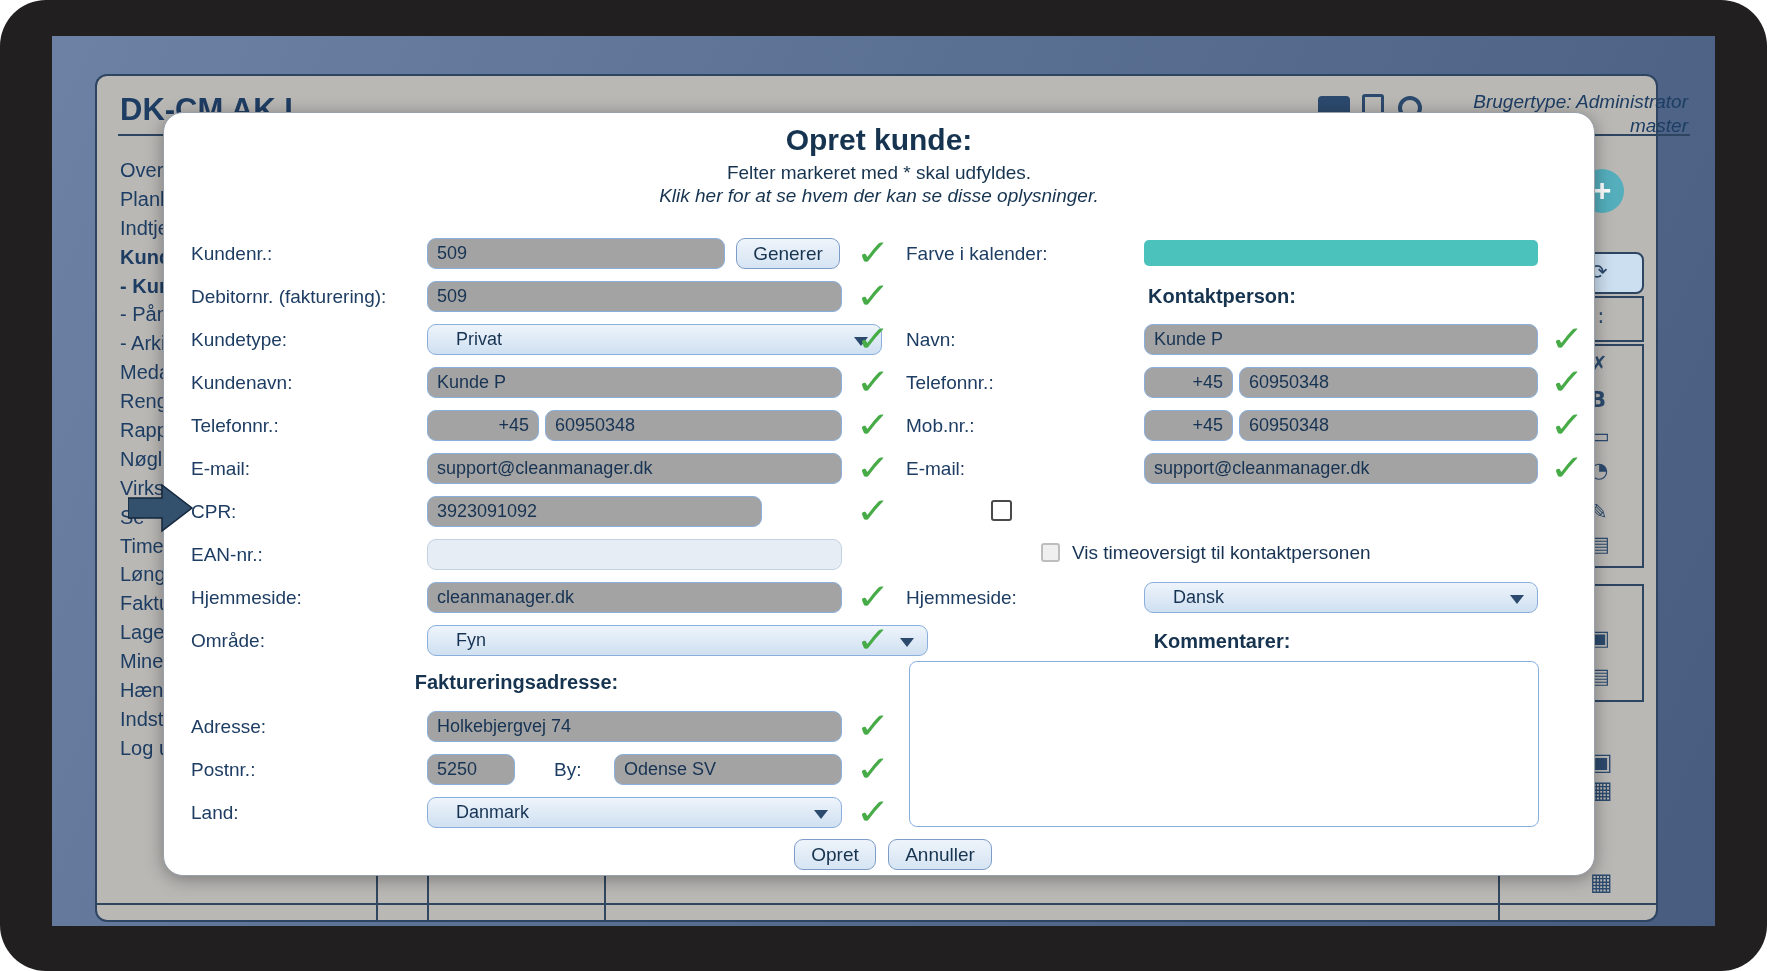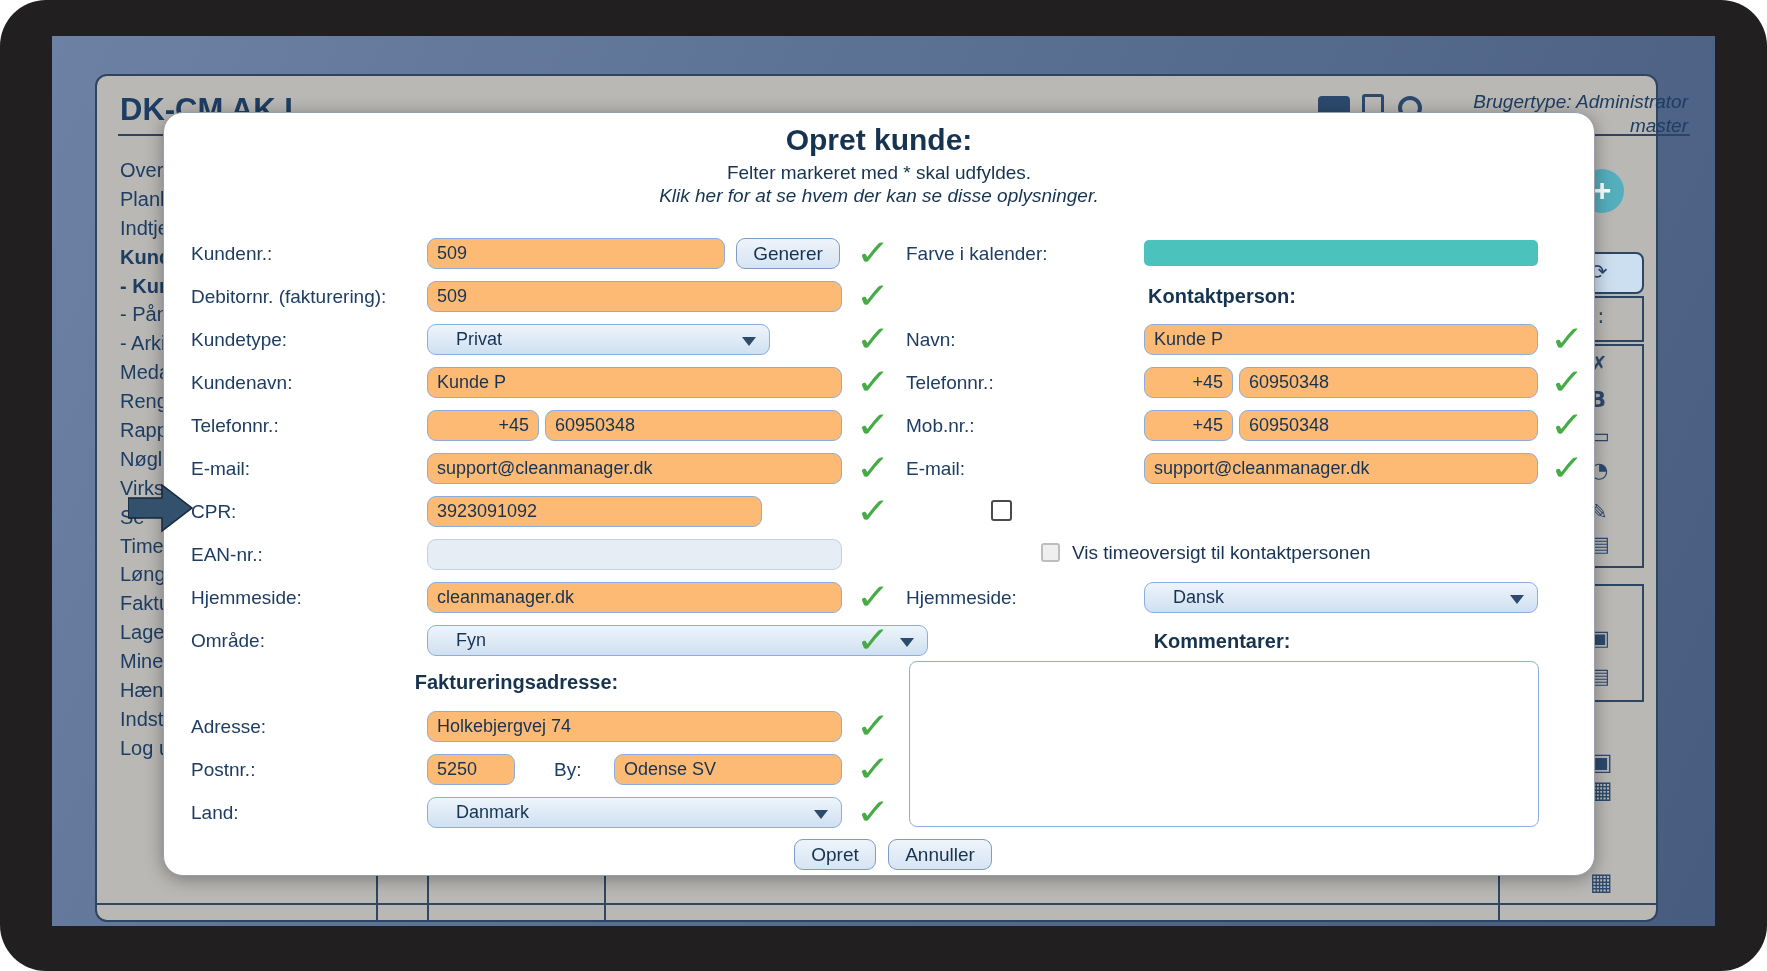--- a/index.html
+++ b/index.html
@@ -40,21 +40,21 @@
          border:1px solid #98a0ab;border-radius:20px;box-shadow:0 3px 18px rgba(0,0,0,.35);
          z-index:2;box-sizing:border-box;}
   #modal-title{position:absolute;left:0;top:10px;width:100%;text-align:center;
                font-size:30px;font-weight:bold;color:#16334f;}
   #modal-sub1{position:absolute;left:0;top:49px;width:100%;text-align:center;font-size:19px;color:#16334f;}
   #modal-sub2{position:absolute;left:0;top:72px;width:100%;text-align:center;font-size:19px;
               font-style:italic;color:#16334f;}
   .row{position:absolute;left:0;top:0;width:100%;height:31px;}
   .lbl{position:absolute;top:0;height:31px;line-height:31px;font-size:19px;color:#1e3d63;white-space:nowrap;}
   .inp{position:absolute;top:0;height:31px;box-sizing:border-box;border:1.5px solid #8aafdd;border-radius:9px;
-       background:#fdba74;font-family:inherit;font-size:18px;color:#173353;padding:0 9px;outline:none;}
+       background:#a3a3a3;font-family:inherit;font-size:18px;color:#173353;padding:0 9px;outline:none;}
   .inp.right{text-align:right;}
   .inp:disabled,.inp.disabled{background:#e7edf4;border-color:#c3d2e3;}
   .sel{position:absolute;top:0;height:31px;box-sizing:border-box;border:1.5px solid #8aafdd;border-radius:9px;
        background:linear-gradient(#eef4fb,#cfe0f1);font-size:18px;color:#173353;line-height:28px;
        padding-left:28px;cursor:pointer;}
   .sel-arrow{position:absolute;right:13px;top:12px;width:0;height:0;
              border-left:7px solid transparent;border-right:7px solid transparent;border-top:9px solid #2c4a6e;}
   .btn{position:absolute;top:0;height:31px;box-sizing:border-box;border:1.5px solid #7d9cc7;border-radius:9px;
        background:linear-gradient(#eef4fb,#d6e4f3);font-family:inherit;font-size:19px;color:#16334f;
        cursor:pointer;text-align:center;padding:0;}
@@ -149,21 +149,21 @@
       <button class="btn" style="left:572px;width:104px">Generer</button>
       <span class="chk" style="left:694px">✓</span>
     </div>
     <div class="row" style="top:168px">
       <div class="lbl" style="left:27px">Debitornr. (fakturering):</div>
       <input class="inp" style="left: 263px; width: 415px;" value="509">
       <span class="chk" style="left:694px">✓</span>
     </div>
     <div class="row" style="top:211px">
       <div class="lbl" style="left:27px">Kundetype:</div>
-      <div class="sel" style="left:263px;width:343px">
+      <div class="sel" style="left:263px;width:455px">
         <span>Privat</span>
         <span class="sel-arrow"></span>
       </div>
       <span class="chk" style="left:694px">✓</span>
     </div>
     <div class="row" style="top:254px">
       <div class="lbl" style="left:27px">Kundenavn:</div>
       <input class="inp" style="left: 263px; width: 415px;" value="Kunde P">
       <span class="chk" style="left:694px">✓</span>
     </div>

